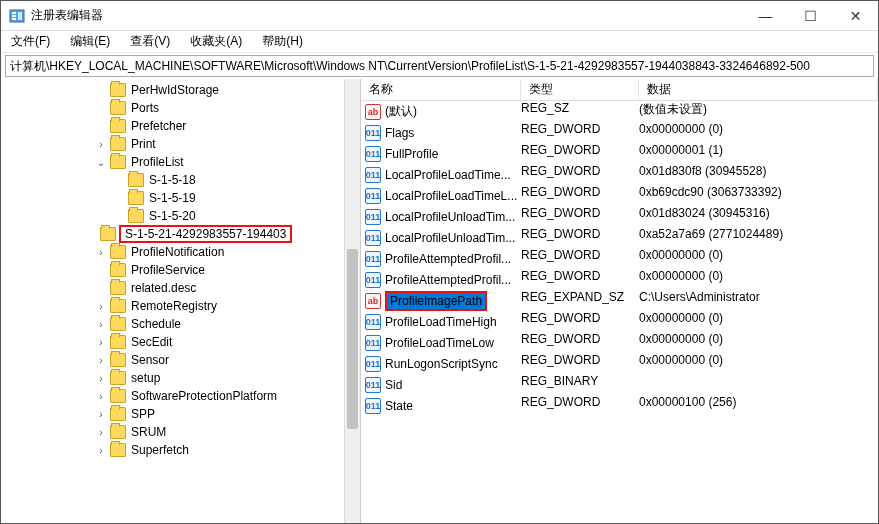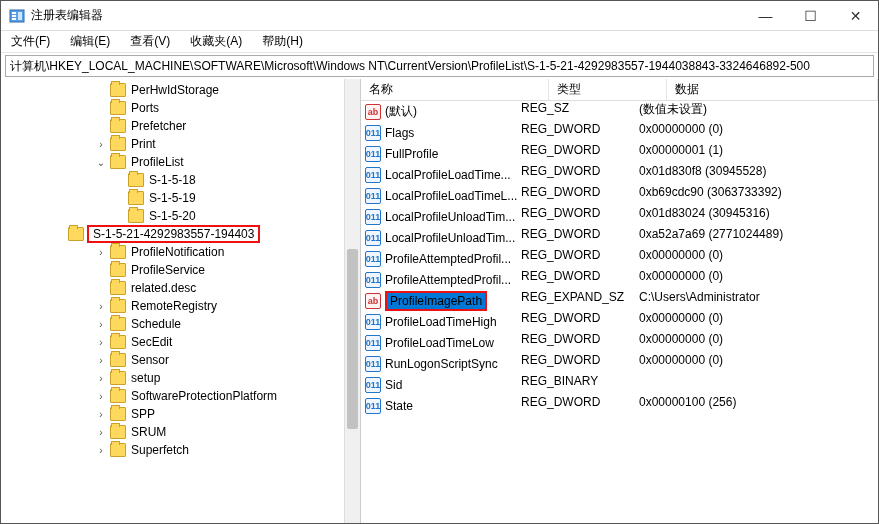--- a/index.html
+++ b/index.html
@@ -16,21 +16,21 @@
   .tree { width: 360px; border-right: 1px solid #ccc; overflow: hidden; padding: 2px 0; position: relative; }
   .tree-row { display: flex; align-items: center; height: 18px; white-space: nowrap; position: relative; }
   .tree-row .expander { width: 12px; text-align: center; color: #555; font-size: 10px; }
   .tree-row .folder { width: 16px; height: 14px; background: #ffd95e; border: 1px solid #c9a227; border-radius: 1px; margin: 0 3px; position: relative; }
   .tree-row .folder::before { content: ""; position: absolute; top: -3px; left: 0; width: 7px; height: 3px; background: #ffd95e; border: 1px solid #c9a227; border-bottom: none; border-radius: 1px 1px 0 0; }
   .tree-row .label { padding: 0 2px; }
   .tree-row.selected .label { border: 2px solid #e11; padding: 0 4px; background: #fff; }
   .list { flex: 1; overflow: hidden; }
   .list-header { display: flex; border-bottom: 1px solid #ddd; height: 22px; align-items: center; }
   .list-header div { padding: 2px 8px; border-right: 1px solid #e5e5e5; }
-  .col-name { width: 188px; }
+  .col-name { width: 160px; }
   .col-type { width: 118px; }
   .col-data { flex: 1; }
   .list-body { }
   .list-row { display: flex; height: 21px; }
   .list-row .cell-name { width: 160px; display: flex; align-items: center; padding-left: 4px; overflow: hidden; white-space: nowrap; }
   .list-row .cell-type { width: 118px; }
   .list-row .cell-data { flex: 1; white-space: nowrap; overflow: hidden; }
   .val-icon { width: 16px; height: 16px; margin-right: 4px; display: inline-flex; align-items: center; justify-content: center; font-size: 9px; font-weight: bold; border: 1px solid; border-radius: 2px; flex-shrink: 0; }
   .val-icon.str { color: #c33; border-color: #c33; background: #fff3f3; }
   .val-icon.bin { color: #2277cc; border-color: #2277cc; background: #f0f6ff; }
@@ -108,21 +108,21 @@
         <div class="tree-row" style="padding-left: 112px;">
           <span class="expander"></span>
           <span class="folder"></span>
           <span class="label">S-1-5-19</span>
         </div>
         <div class="tree-row" style="padding-left: 112px;">
           <span class="expander"></span>
           <span class="folder"></span>
           <span class="label">S-1-5-20</span>
         </div>
-        <div class="tree-row selected" style="padding-left: 52px;">
+        <div class="tree-row selected" style="padding-left: 84px;">
           <span class="expander"></span>
           <span class="folder"></span>
           <span class="label">S-1-5-21-4292983557-194403</span>
         </div>
         <div class="tree-row" style="padding-left: 94px;">
           <span class="expander">›</span>
           <span class="folder"></span>
           <span class="label">ProfileNotification</span>
         </div>
         <div class="tree-row" style="padding-left: 94px;">

